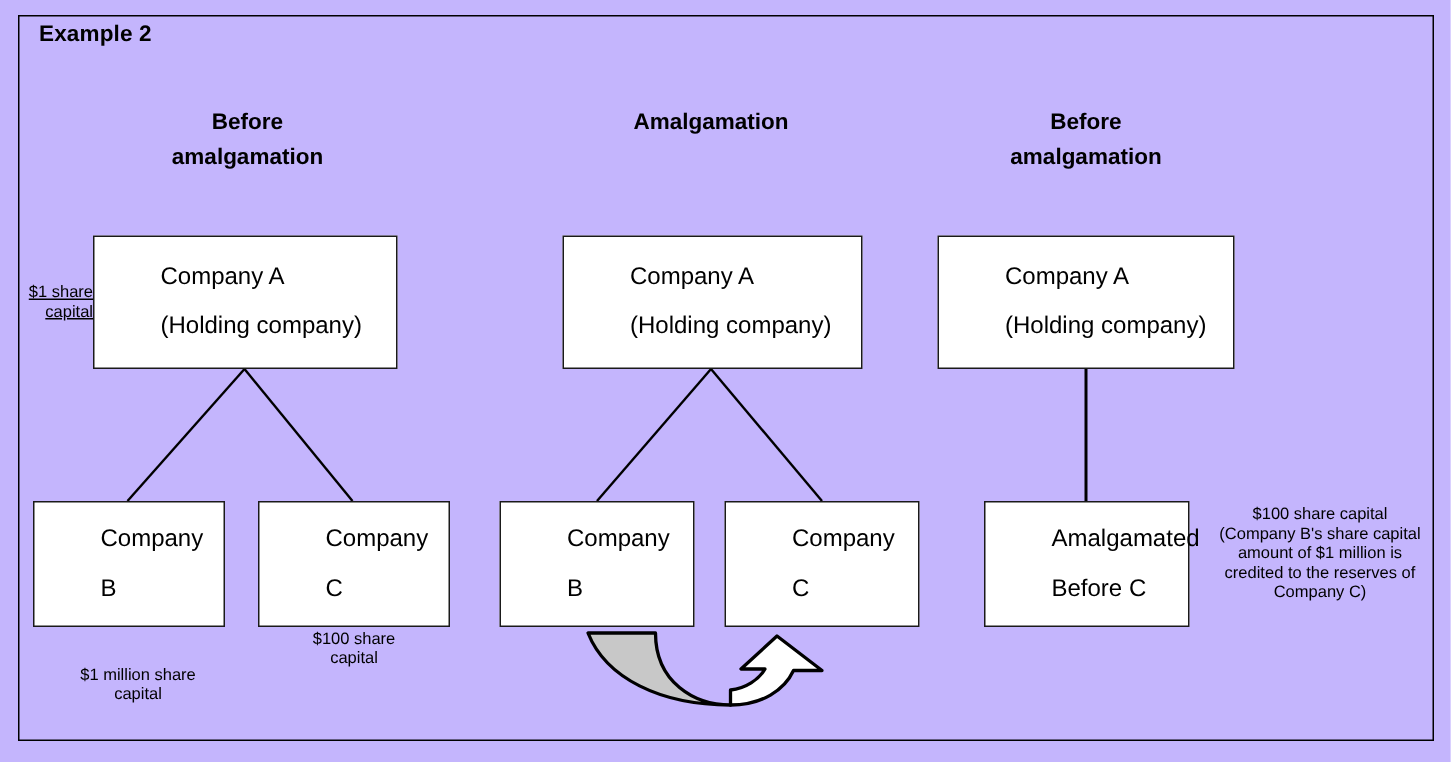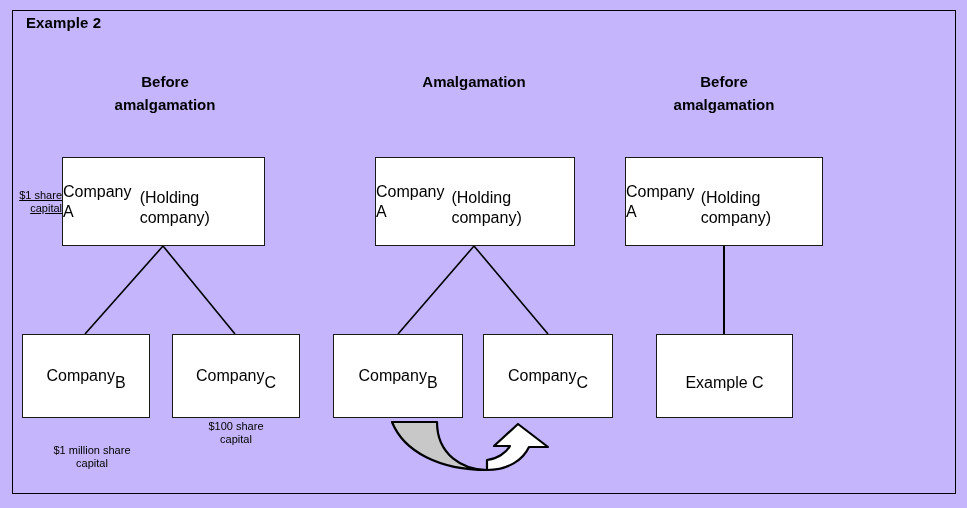--- a/index.html
+++ b/index.html
@@ -43,24 +43,25 @@
     font-size: 15px;
     font-weight: bold;
     line-height: 23px;
   }
   .box {
     position: absolute;
     box-sizing: border-box;
     border: 1.8px solid #1a1a1a;
     background: #ffffff;
     display: flex;
-    align-items: center;
+    flex-direction: column;
     justify-content: center;
     font-size: 16px;
     line-height: 20px;
+    padding-left: 44px;
   }
   .box .l1 { display: block; }
   .box .l2 { display: block; margin-top: 13px; }
   .note {
     position: absolute;
     font-size: 11px;
     line-height: 13px;
     text-align: center;
   }
   .note-left {
@@ -155,23 +156,25 @@
     <span class="l1">Company</span>
     <span class="l2">C</span>
   </div>
 
   <div class="box" style="left:625px; top:157px; width:198px; height:89px;">
     <span class="l1">Company A</span>
     <span class="l2">(Holding company)</span>
   </div>
 
   <div class="box" style="left:656px; top:334px; width:137px; height:84px;">
-    <span class="l2">Example C</span>
+    <span class="l1">Amalgamated</span>
+    <span class="l2">Before C</span>
   </div>
 
   <div class="note-left" style="left:14px; top:189px; width:48px;">$1 share<br>capital</div>
 
   <div class="note" style="left:24px; top:444px; width:136px;">$1 million share<br>capital</div>
 
   <div class="note" style="left:168px; top:420px; width:136px;">$100 share<br>capital</div>
 
+  <div class="note" style="left:805px; top:337px; width:150px;">$100 share capital<br>(Company B's share capital<br>amount of $1 million is<br>credited to the reserves of<br>Company C)</div>
 
 </div>
 
 </body></html>

